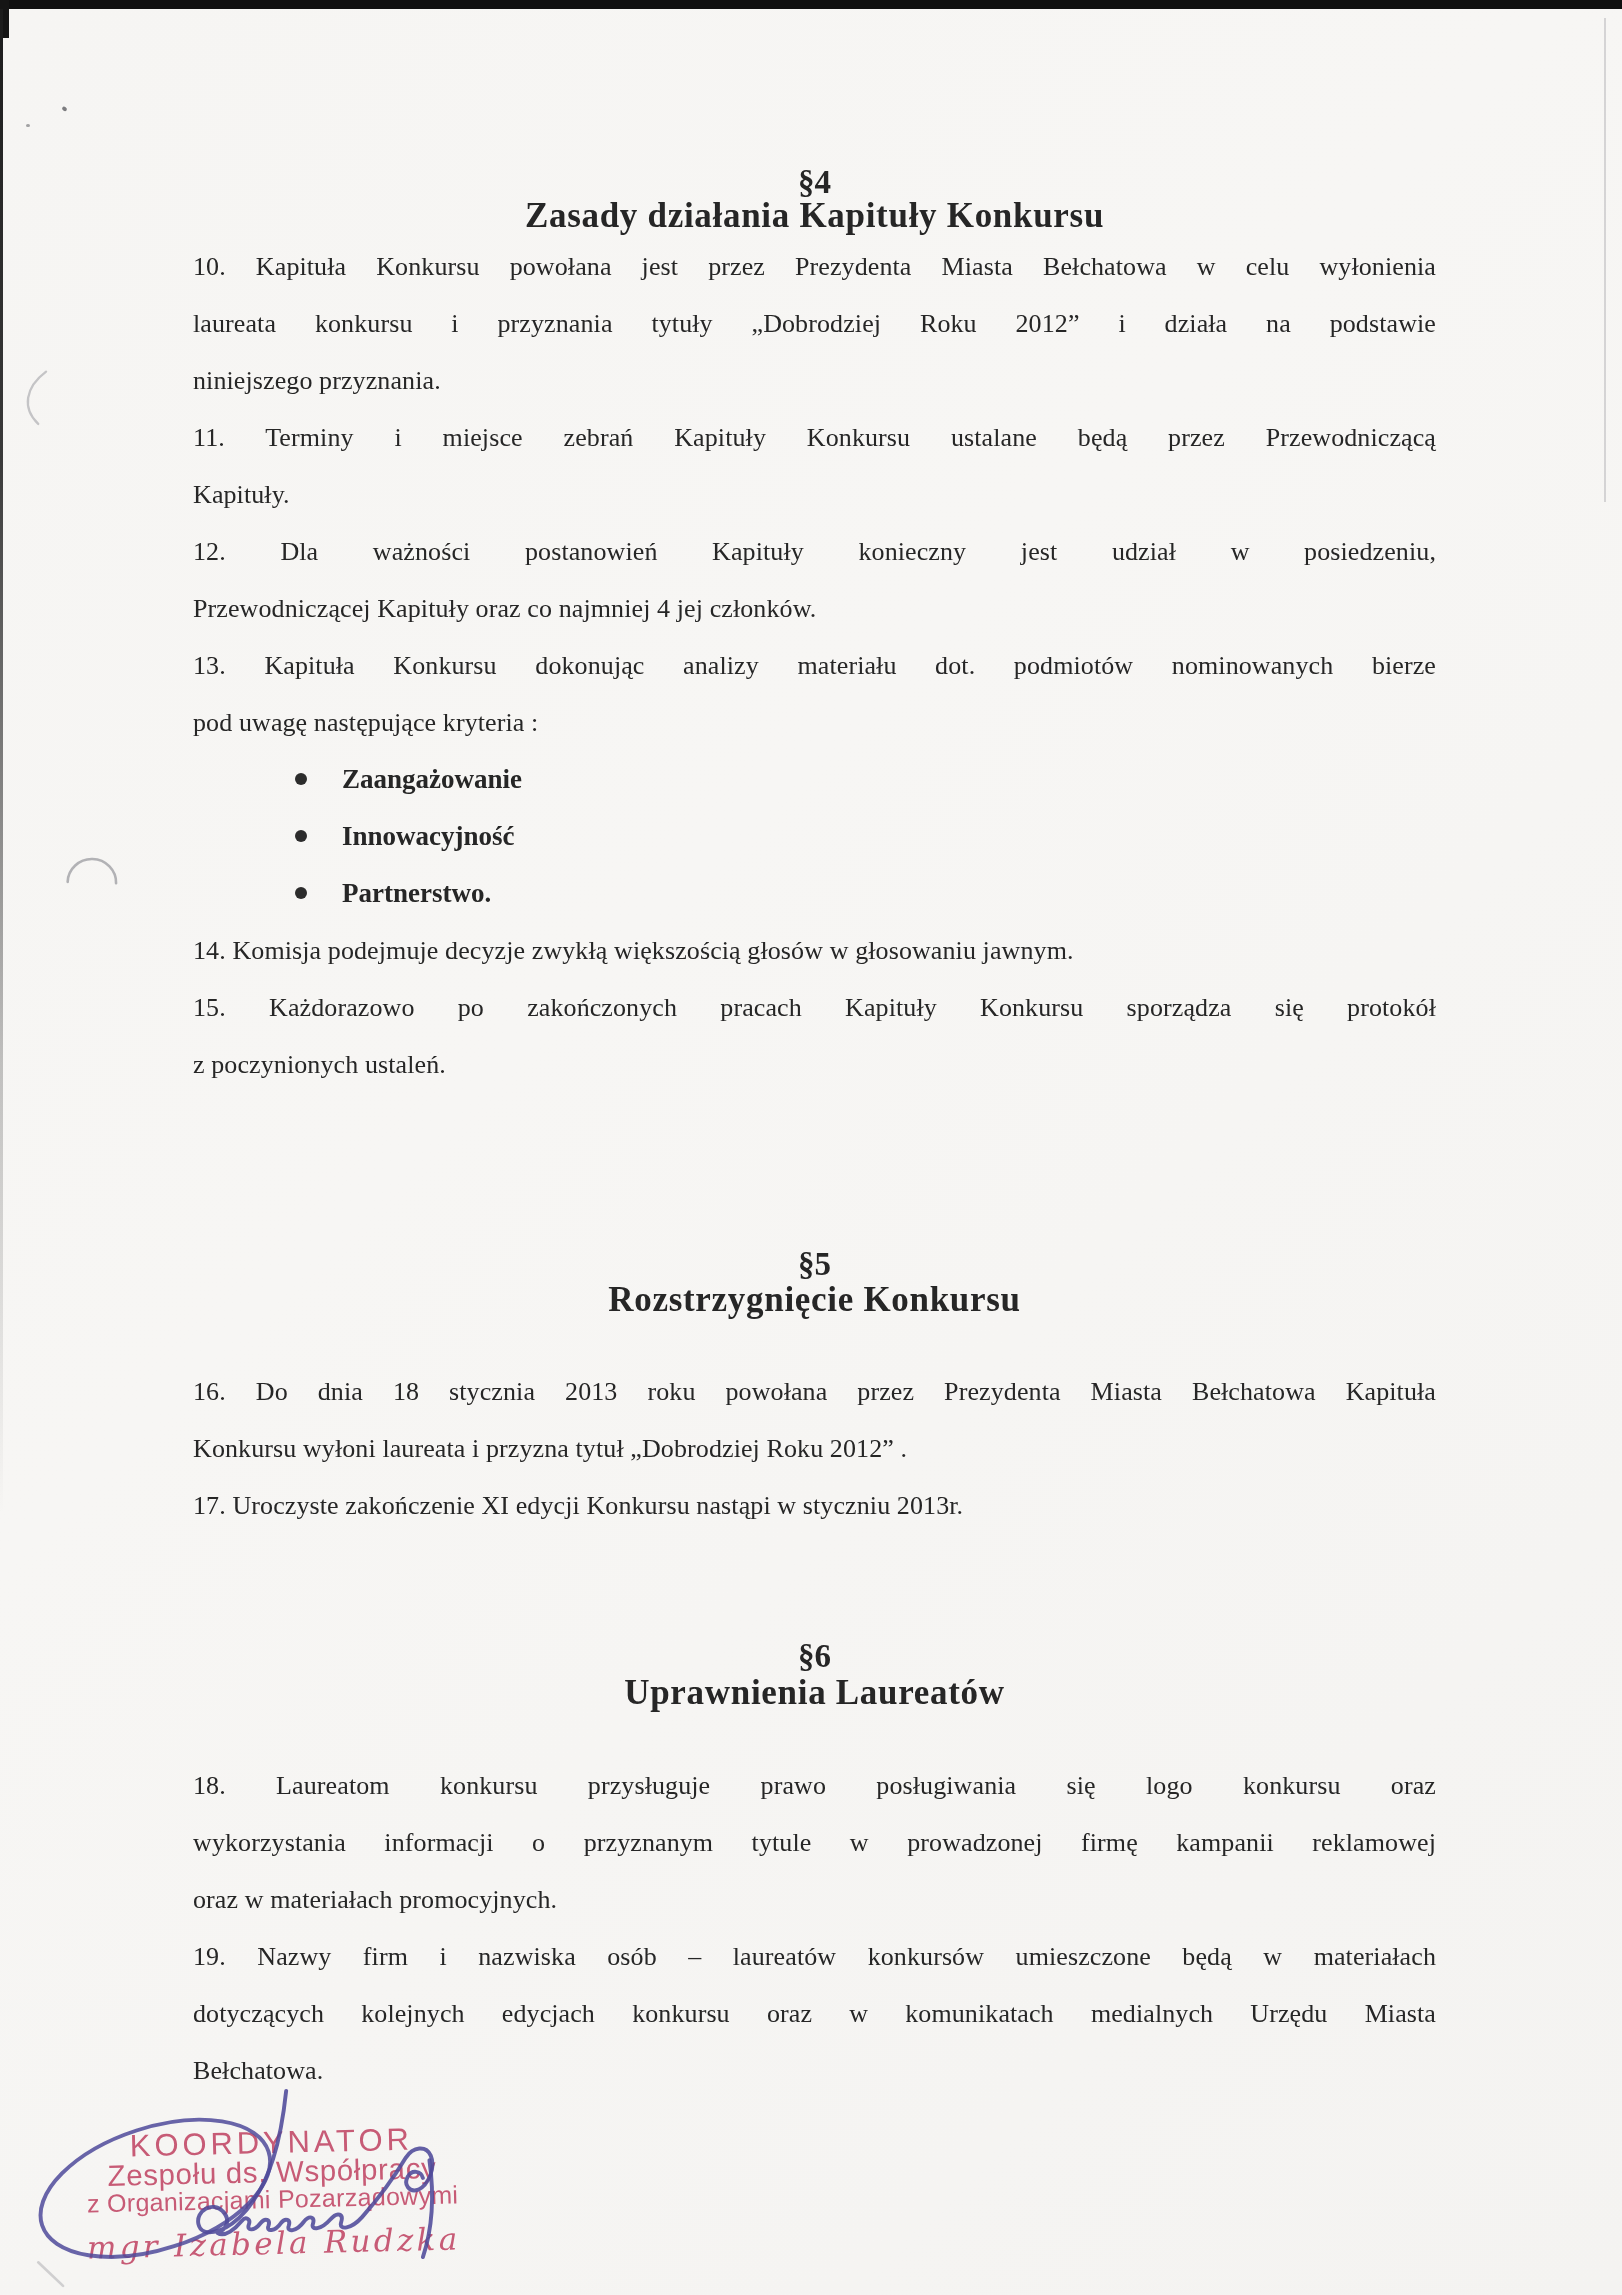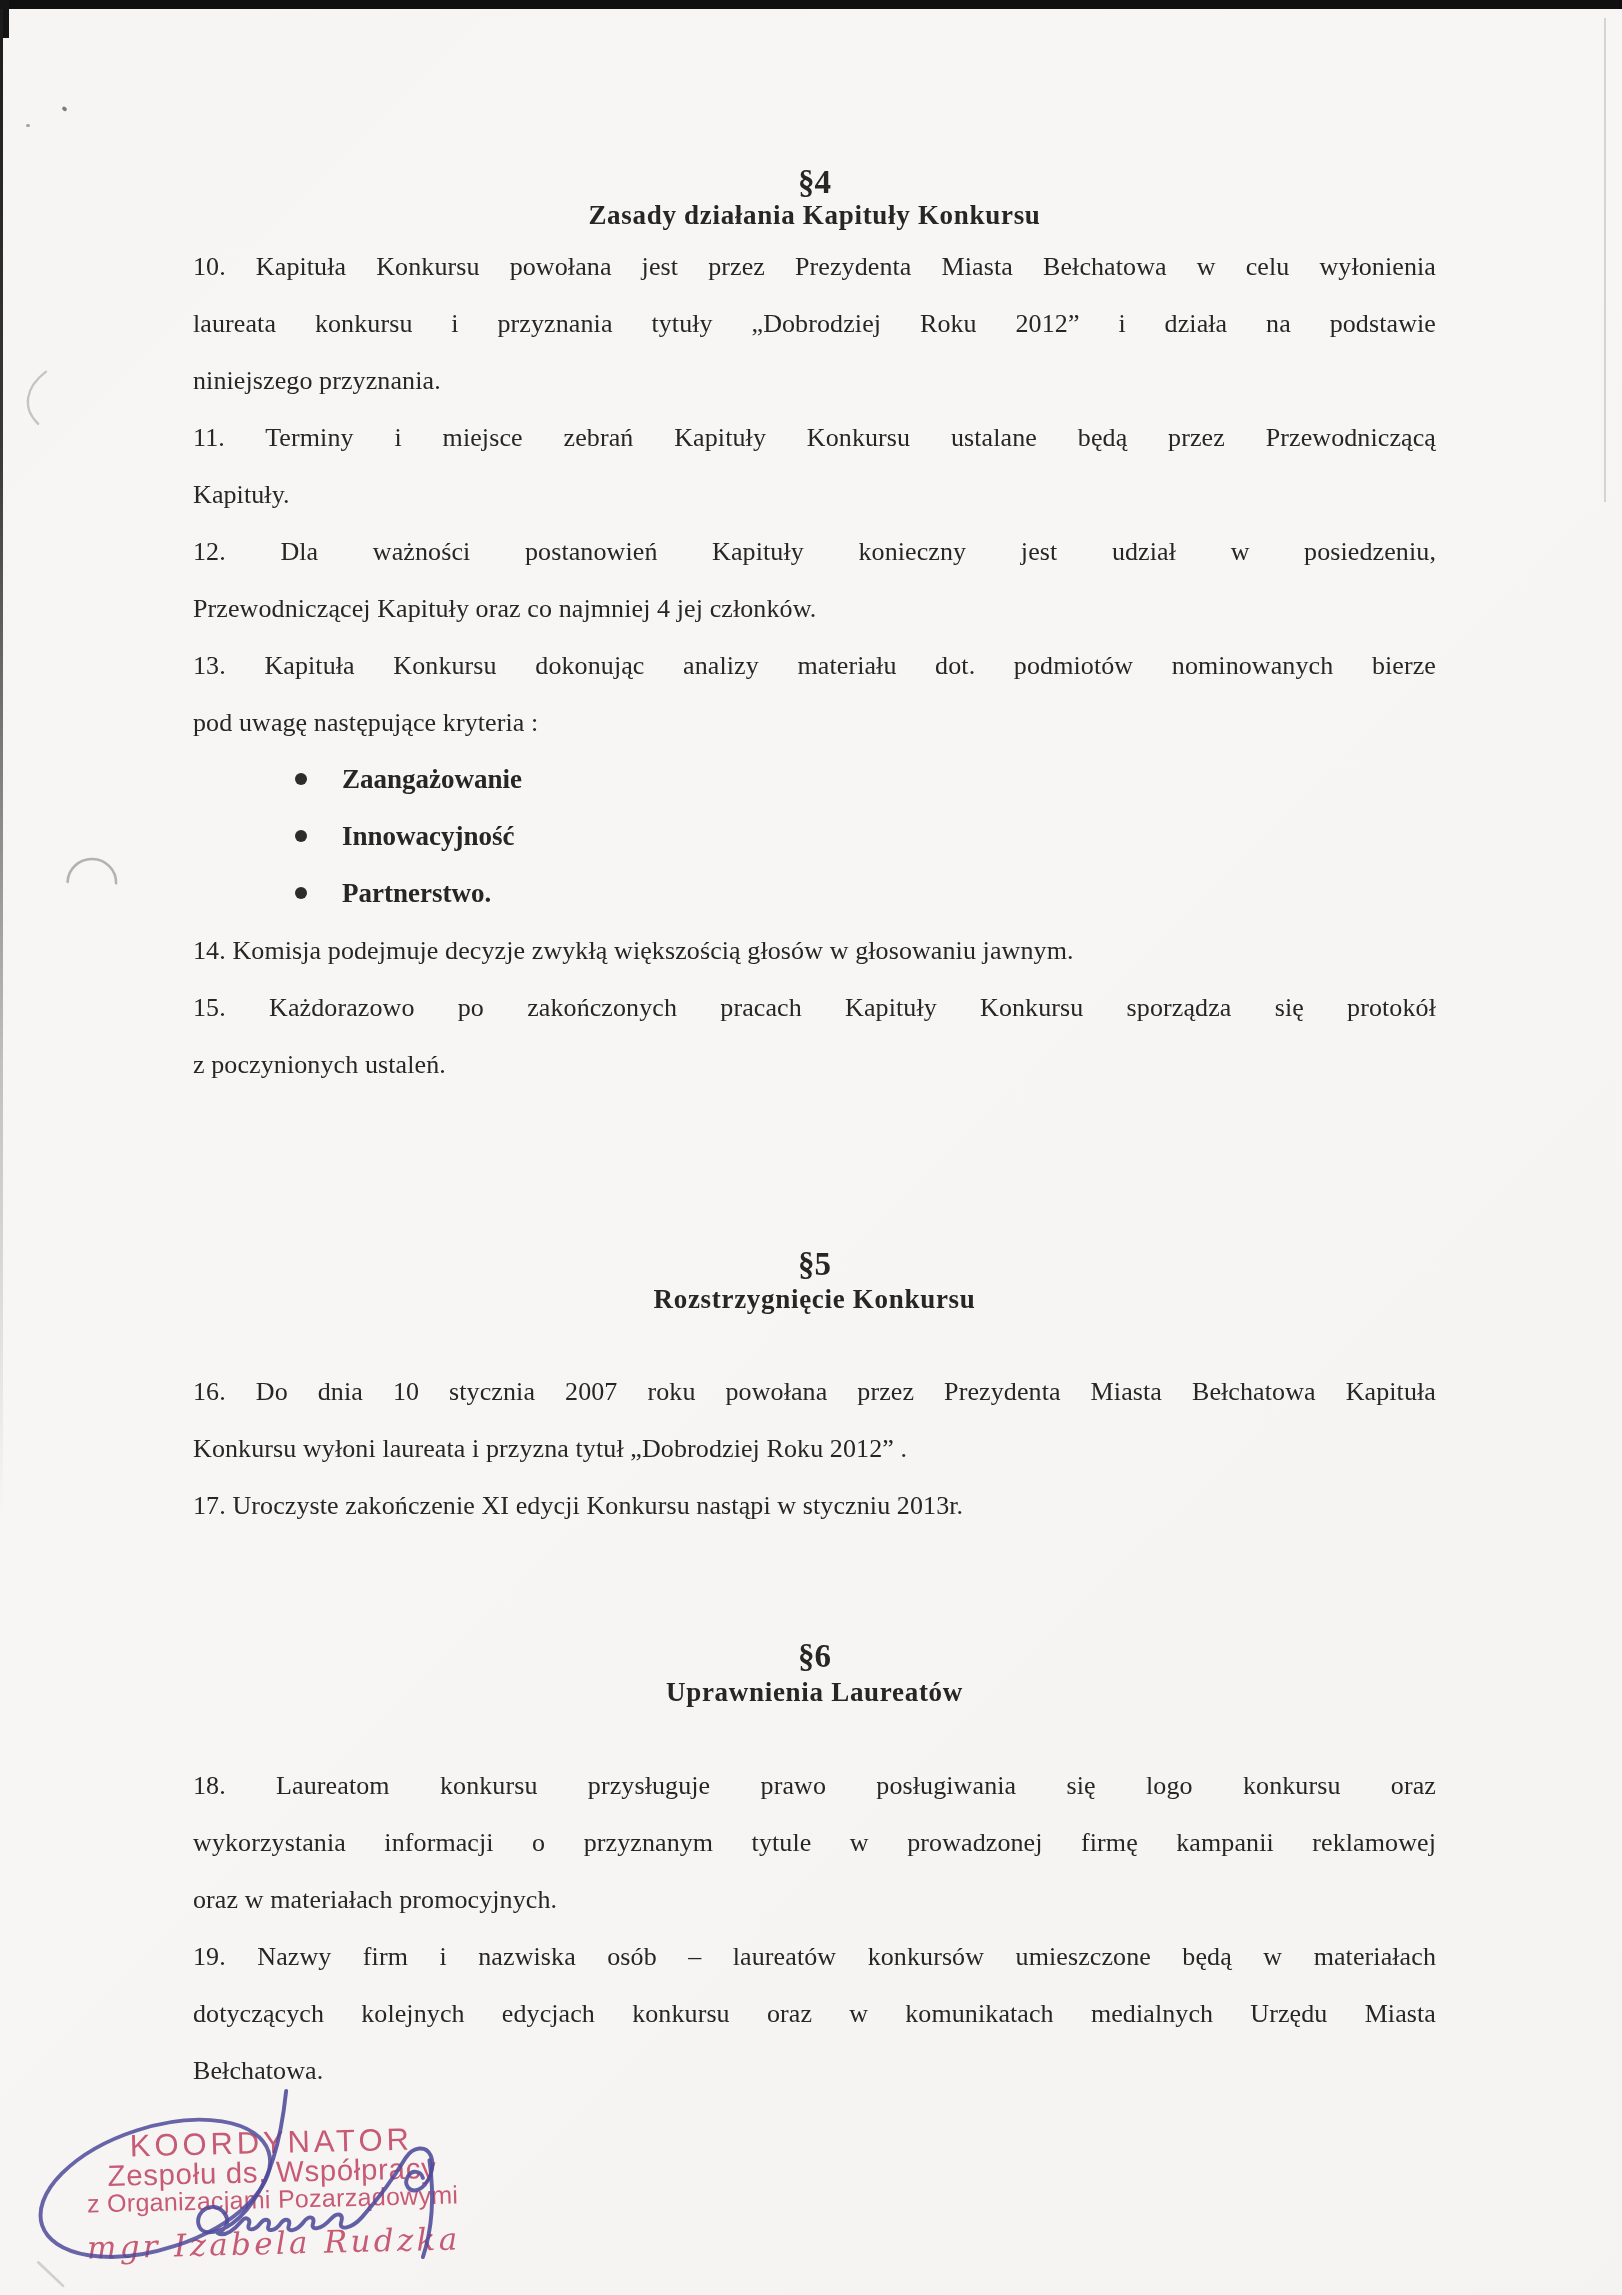--- a/index.html
+++ b/index.html
@@ -20,21 +20,21 @@
   .speck{position:absolute;border-radius:50%;background:#7d7d80;}
   .speck.s1{left:62px;top:107px;width:5.2px;height:3.9px;transform:rotate(35deg);}
   .speck.s2{left:26px;top:124px;width:3.9px;height:3.3px;opacity:.7;}
 
   
   .section{position:absolute;left:193px;width:1243px;color:#262626;}
   .sec-0{top:164px;} .sec-1{top:1245px;} .sec-2{top:1636px;}
   .sec-num{font-size:33px;font-weight:700;text-align:center;line-height:36px;}
   .sec-1 .sec-num{line-height:39px;}
   .sec-2 .sec-num{line-height:41px;}
-  .sec-title{font-size:27px;font-weight:700;text-align:center;line-height:31px;letter-spacing:0.7px;}
+  .sec-title{font-size:35px;font-weight:700;text-align:center;line-height:31px;letter-spacing:0.7px;}
   .sec-0 .sec-body{margin-top:6.5px;}
   .sec-1 .sec-body{margin-top:48px;}
   .sec-2 .sec-body{margin-top:49px;}
   .line{font-size:26px;line-height:57px;height:57px;white-space:nowrap;letter-spacing:0.1px;}
   .line.j{white-space:normal;text-align:justify;text-align-last:justify;}
   .bullet{position:relative;height:57px;line-height:57px;padding-left:149px;font-size:27px;font-weight:700;}
   .bullet .dot{position:absolute;left:102px;top:22px;width:12.4px;height:12.4px;border-radius:50%;background:#2c2c2c;}
 
   
   .stamp{
@@ -81,21 +81,21 @@
           <div class="bullet"><div class="dot"></div><span>Partnerstwo.</span></div>
           <div class="line">14. Komisja podejmuje decyzje zwykłą większością głosów w głosowaniu jawnym.</div>
           <div class="line j">15. Każdorazowo po zakończonych pracach  Kapituły Konkursu sporządza się protokół</div>
           <div class="line">z poczynionych ustaleń.</div>
         </div>
       </section>
       <section class="section sec-1">
         <div class="sec-num">§5</div>
         <div class="sec-title">Rozstrzygnięcie Konkursu</div>
         <div class="sec-body">
-          <div class="line j">16. Do dnia 10 stycznia 2007 roku powołana przez Prezydenta Miasta Bełchatowa Kapituła</div>
+          <div class="line j">16. Do dnia 18 stycznia 2013 roku powołana przez Prezydenta Miasta Bełchatowa Kapituła</div>
           <div class="line">Konkursu wyłoni laureata i przyzna tytuł „Dobrodziej Roku 2012” .</div>
           <div class="line">17. Uroczyste zakończenie XI edycji Konkursu nastąpi w styczniu 2013r.</div>
         </div>
       </section>
       <section class="section sec-2">
         <div class="sec-num">§6</div>
         <div class="sec-title">Uprawnienia Laureatów</div>
         <div class="sec-body">
           <div class="line j">18. Laureatom konkursu  przysługuje prawo posługiwania się logo konkursu oraz</div>
           <div class="line j">wykorzystania informacji o przyznanym tytule w prowadzonej firmę kampanii reklamowej</div>

